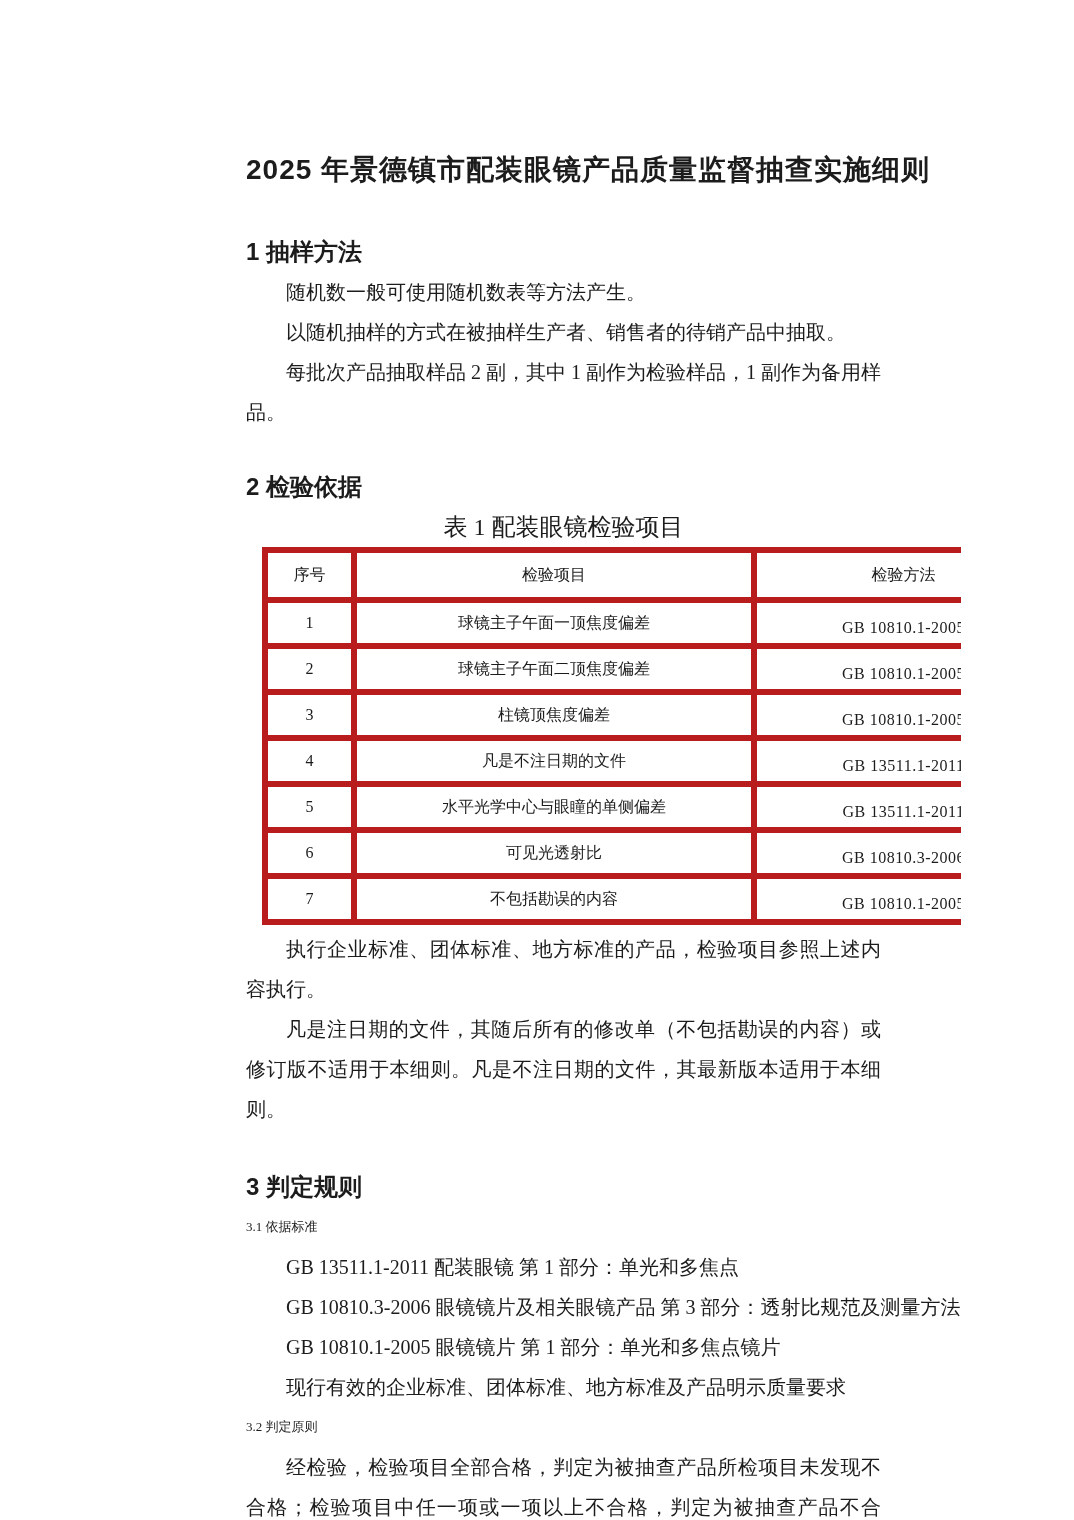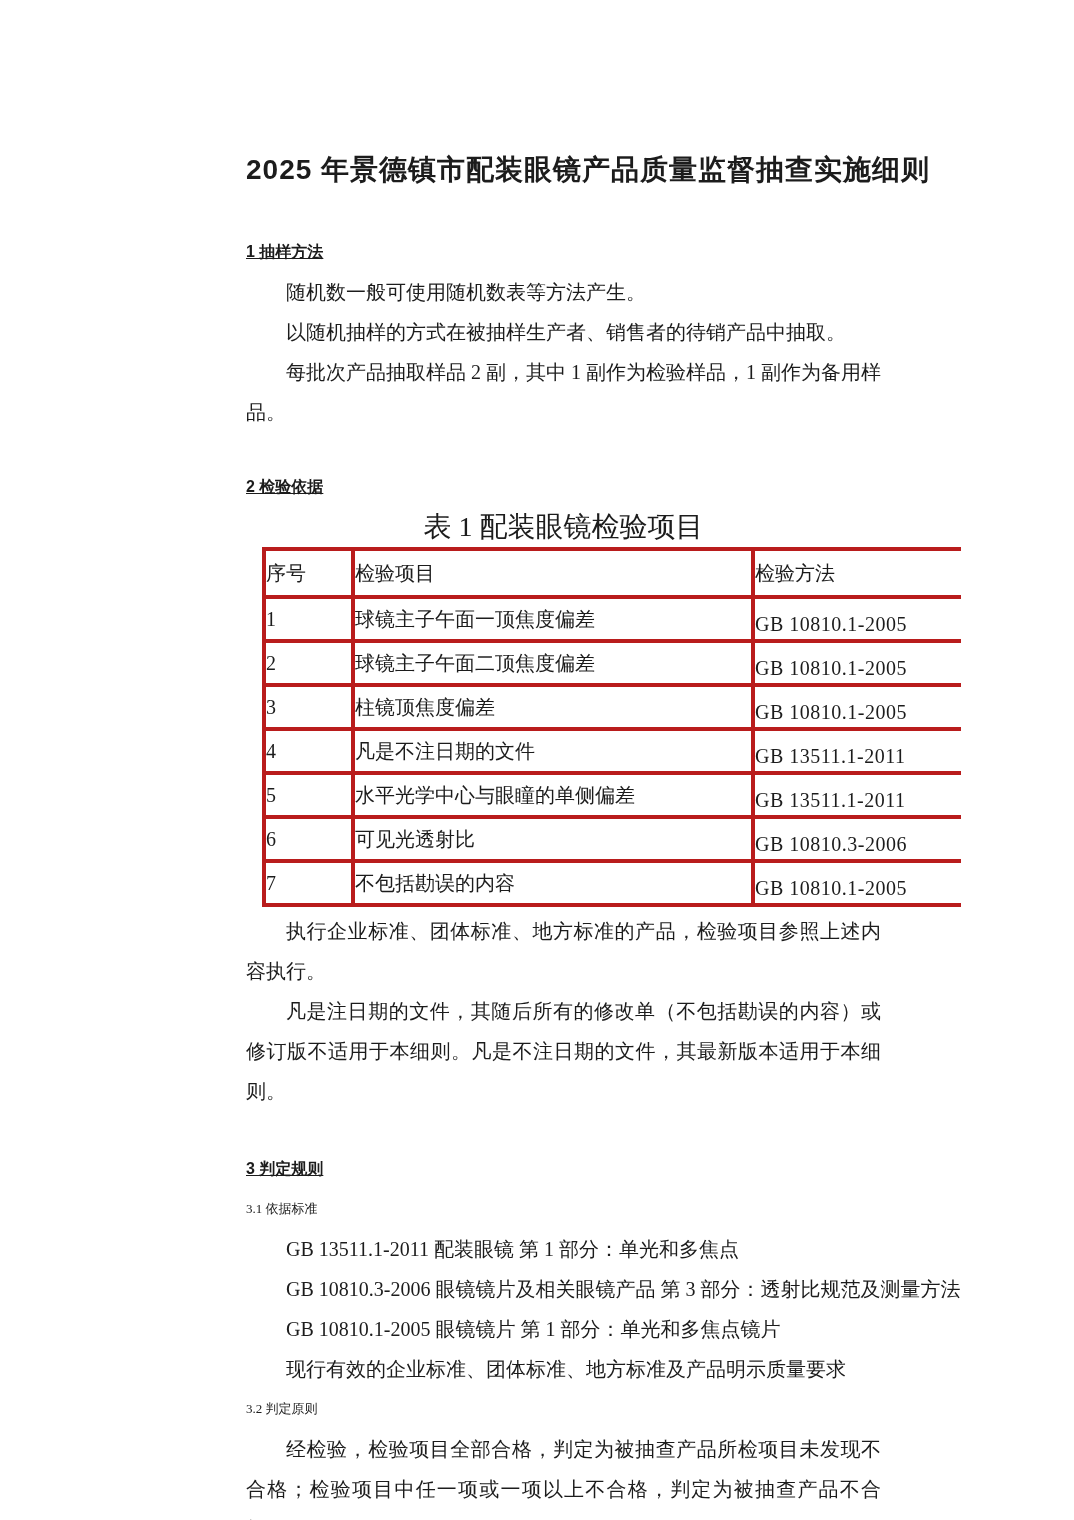--- a/index.html
+++ b/index.html
@@ -22,23 +22,22 @@
     font-weight: bold;
     font-size: 28px;
     line-height: 44px;
     letter-spacing: 1px;
     white-space: nowrap;
   }
   .sec-heading {
     margin: 40px 0 0 0;
     font-family: "Liberation Sans", "DejaVu Sans", sans-serif;
     font-weight: bold;
-    font-size: 16px;
+    font-size: 24px;
     line-height: 40px;
-    text-decoration: underline;
   }
   .sec-heading.tight { margin-top: 35px; }
   .sec-heading.sec3 { margin-top: 38px; }
   p.body {
     margin: 0;
     font-size: 20px;
     line-height: 40px;
     text-indent: 2em;
     text-align: justify;
   }
@@ -52,39 +51,39 @@
   .std-item {
     margin: 0;
     font-size: 20px;
     line-height: 40px;
     text-indent: 2em;
     white-space: nowrap;
   }
   .table-caption {
     margin: 0;
     text-align: center;
-    font-size: 28px;
+    font-size: 24px;
     line-height: 40px;
   }
   table.insp-table {
     border-collapse: collapse;
     table-layout: fixed;
     width: 790px;
     margin-left: 16px;
     border: 2px solid #1c1c1c;
   }
   .insp-table col.c-no   { width: 89px; }
   .insp-table col.c-item { width: 400px; }
   .insp-table col.c-meth { width: 299px; }
   .insp-table th, .insp-table td {
-    border: 4px solid #b91c1c;
-    text-align: left;
+    border: 6px solid #b91c1c;
+    text-align: center;
     vertical-align: middle;
     font-weight: normal;
-    font-size: 20px;
+    font-size: 16px;
     padding: 0;
   }
   .insp-table th { height: 44px; }
   .insp-table td { height: 40px; }
   .insp-table td.meth span {
     position: relative;
     top: 5px;
     letter-spacing: 0.5px;
     display: inline-block;
   }

